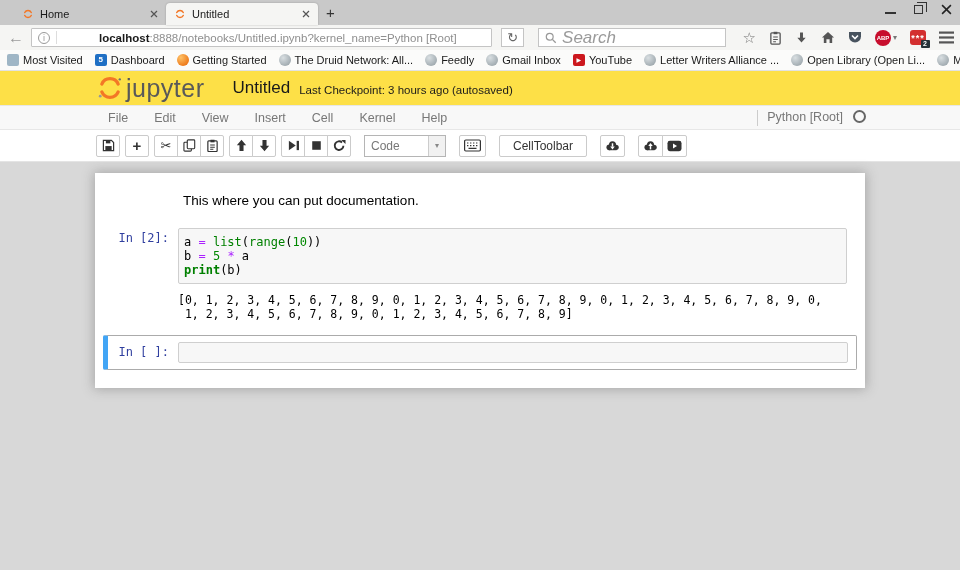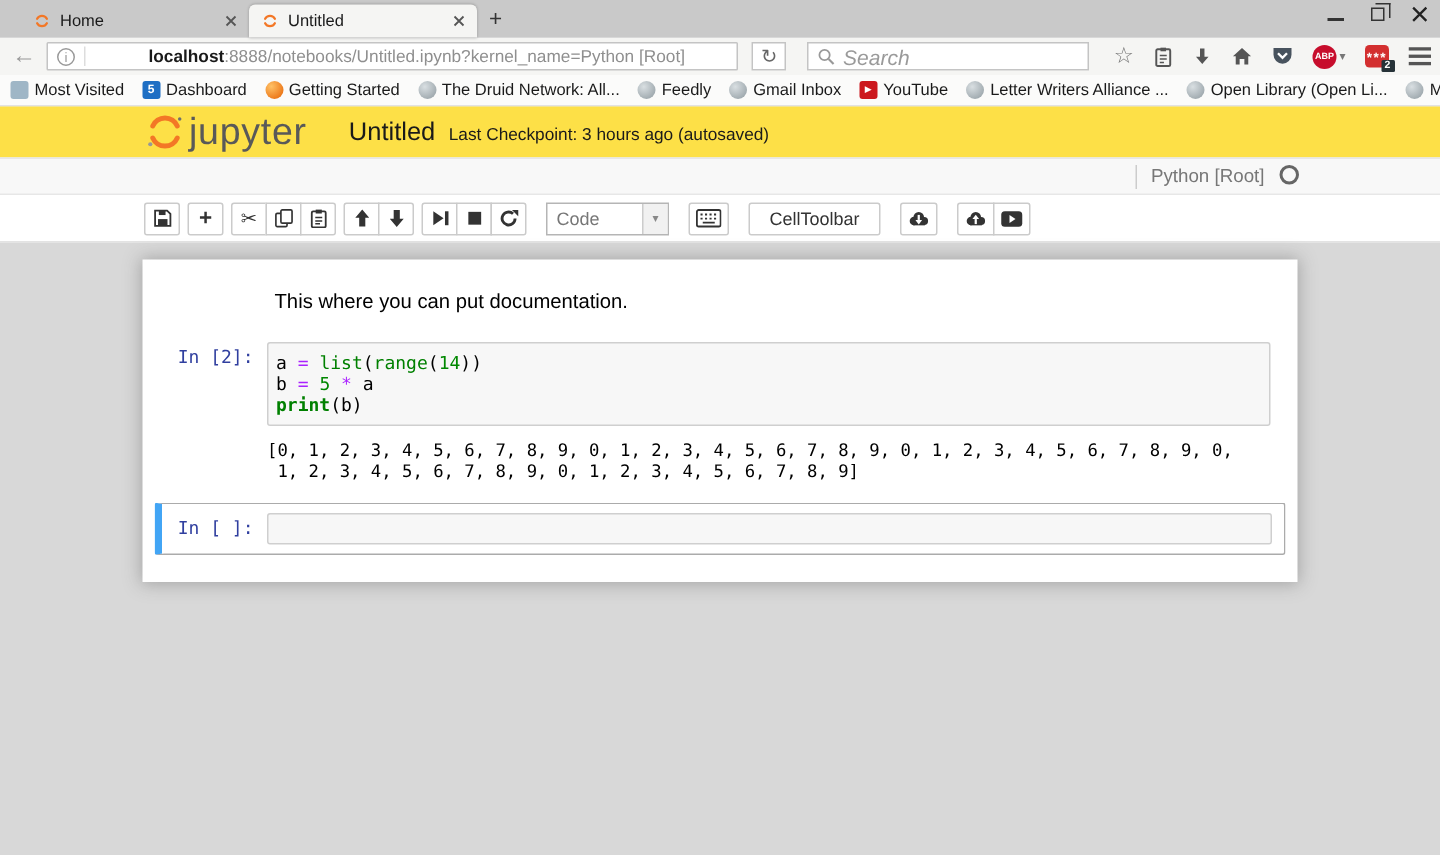--- a/index.html
+++ b/index.html
@@ -28,21 +28,21 @@
              display:flex; align-items:center; padding:0 6px; gap:6px; font-size:11.5px; white-space:nowrap; overflow:hidden; }
   .info-icon { min-width:12px; height:12px; border:1px solid #9a9a9a; border-radius:50%; color:#9a9a9a;
                font-size:9px; line-height:10px; text-align:center; }
   .url-divider { width:1px; height:13px; background:#ddd; }
   .url-host { color:#1a1a1a; font-weight:bold;margin-left:36px; }
   .url-rest { color:#8f8f8f; }
   .reload-btn { width:23px; height:19px; background:#fff; border:1px solid #c4c4c4; display:flex;
                 align-items:center; justify-content:center; color:#666; font-size:13px; margin-left:4px; }
   .search-box { width:190px; height:19px; background:#fff; border:1px solid #c4c4c4; display:flex;
                 align-items:center; padding:0 6px; gap:5px; margin-left:9px; }
-  .search-placeholder { color:#9a9a9a; font-size:14px; font-style:italic; }
+  .search-placeholder { color:#9a9a9a; font-size:17px; font-style:italic; }
   .nav-icons { display:flex; align-items:center; gap:13px; margin-left:12px; }
   .star-icon { font-size:15px; color:#777; line-height:1; }
   .abp-wrap { display:flex; align-items:center; gap:2px; }
   .abp-circle { width:16px; height:16px; background:#c70d2c; border-radius:50%; color:#fff;
                 font-size:6px; font-weight:bold; display:flex; align-items:center; justify-content:center; }
   .abp-caret { color:#777; font-size:8px; }
   .lp-box { width:16px; height:15px; background:#d32f2f; border-radius:3px; color:#fff; font-size:9px;
             font-weight:bold; display:flex; align-items:center; justify-content:center; position:relative; letter-spacing:1px; }
   .lp-badge { position:absolute; right:-4px; bottom:-3px; background:#263238; color:#fff; font-size:7px;
               font-weight:bold; padding:0 2px; line-height:8px; border-radius:1px; }
@@ -280,20 +280,29 @@
       <circle cx="3.6" cy="19" r="1.2" fill="#989898"></circle>
         <circle cx="20.4" cy="4.6" r="1" fill="#6f6f6f"></circle>
     </svg>
     <span class="logo-text">jupyter</span>
   </span>
   <span class="nb-title">Untitled</span>
   <span class="checkpoint">Last Checkpoint: 3 hours ago (autosaved)</span>
 </div>
 
 <div id="jp-menubar">
+  <span id="menu-list" style="display:flex;">
+      <span class="menu-item">File</span>
+      <span class="menu-item">Edit</span>
+      <span class="menu-item">View</span>
+      <span class="menu-item">Insert</span>
+      <span class="menu-item">Cell</span>
+      <span class="menu-item">Kernel</span>
+      <span class="menu-item">Help</span>
+    </span>
   <span class="kernel-area">
     <span>Python [Root]</span>
     <span class="kernel-circle"></span>
   </span>
 </div>
 
 <div id="jp-toolbar">
   <div class="tb">
     <svg width="13" height="13" viewBox="0 0 14 14">
         <path d="M1.5 1.5 h8.6 l2.4 2.4 v8.6 h-11 z" stroke="#333" stroke-width="1.3" fill="none"></path>
@@ -400,21 +409,21 @@
 
 <div id="content">
   <div id="nb">
 
     <div class="md-cell">This where you can put documentation.</div>
 
     <div class="cell-row">
       <div class="prompt">In [2]:</div>
       <div class="input-area">
         <div id="code-lines">
-            <div class="cm"><span>a </span><span class="tok-op">=</span><span> </span><span class="tok-b">list</span><span>(</span><span class="tok-b">range</span><span>(</span><span class="tok-n">14</span><span>))</span></div>
+            <div class="cm"><span>a </span><span class="tok-op">=</span><span> </span><span class="tok-b">list</span><span>(</span><span class="tok-b">range</span><span>(</span><span class="tok-n">10</span><span>))</span></div>
             <div class="cm"><span>b </span><span class="tok-op">=</span><span> </span><span class="tok-n">5</span><span> </span><span class="tok-op">*</span><span> a</span></div>
             <div class="cm"><span class="tok-k">print</span><span>(b)</span></div>
           </div>
       </div>
     </div>
 
     <div class="output-row">
       <div class="output-prompt"></div>
       <div class="output-text" id="output-lines"><div>[0, 1, 2, 3, 4, 5, 6, 7, 8, 9, 0, 1, 2, 3, 4, 5, 6, 7, 8, 9, 0, 1, 2, 3, 4, 5, 6, 7, 8, 9, 0,</div><div> 1, 2, 3, 4, 5, 6, 7, 8, 9, 0, 1, 2, 3, 4, 5, 6, 7, 8, 9]</div></div>
     </div>

